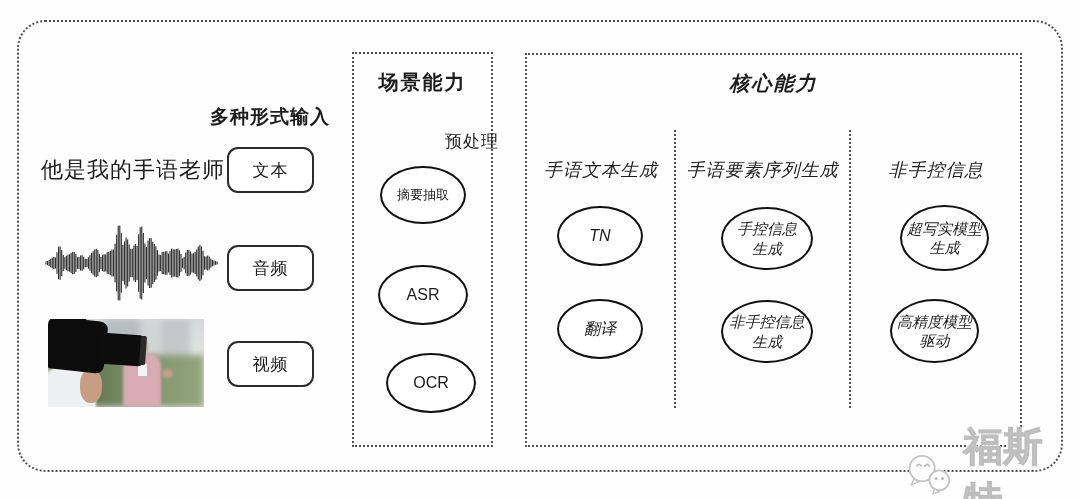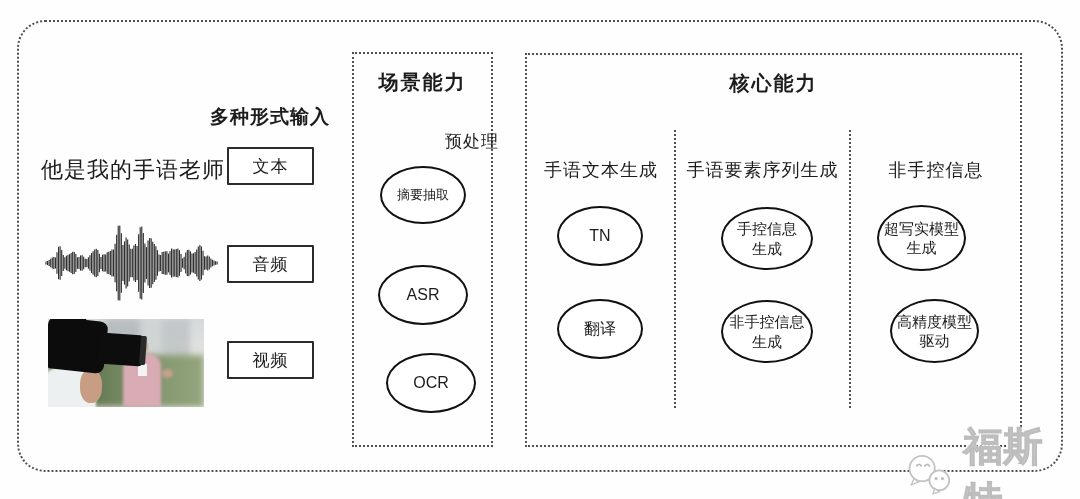--- a/index.html
+++ b/index.html
@@ -9,22 +9,22 @@
   }
   .outer-frame{
     position:absolute;left:17px;top:20px;width:1042px;height:448px;
     border:2px dotted #4f4f4f;border-radius:28px;
   }
   
   .input-title{position:absolute;left:203px;top:104px;width:134px;text-align:center;
     font-size:19px;font-weight:bold;letter-spacing:1px;}
   .sample-text{position:absolute;left:41px;top:155px;font-size:22px;letter-spacing:1px;white-space:nowrap;font-family:Liberation Serif, serif;}
   .waveform{position:absolute;left:42px;top:223px;}
-  .io-box{position:absolute;left:227px;width:87px;height:38px;border:2px solid #2b2b2b;
-    border-radius:1px;display:flex;align-items:center;justify-content:center;
+  .io-box{position:absolute;left:227px;width:87px;height:46px;border:2px solid #2b2b2b;
+    border-radius:11px;display:flex;align-items:center;justify-content:center;
     font-size:17px;background:#fff;box-sizing:border-box;letter-spacing:1px;}
   #box-text{top:147px}#box-audio{top:245px}#box-video{top:341px}
   
   .photo{position:absolute;left:48px;top:319px;width:156px;height:88px;overflow:hidden;
     background:linear-gradient(#d5d9da,#e6e8e3 58%);}
   .photo div{position:absolute;}
   .ph-buildings{left:56px;top:0;width:86px;height:44px;filter:blur(3px);opacity:.85;
     background:linear-gradient(90deg,#b3b8bb 0 42%,#cfd3d4 42% 68%,#bfc4c6 68%);}
   .ph-green{left:0;top:36px;width:156px;height:52px;filter:blur(3px);
     background:linear-gradient(90deg,#657a54 0 30%,#7b8f66 55%,#94a67e 100%);}
@@ -35,41 +35,41 @@
   .ph-mic{left:90px;top:45px;width:9px;height:12px;background:#f4f4f4;filter:blur(.6px);}
   .ph-shirt{left:-8px;top:45px;width:56px;height:52px;background:#edf0f1;border-radius:50% 45% 0 0;filter:blur(.8px);}
   .ph-arm{left:32px;top:50px;width:22px;height:34px;background:#c79e83;border-radius:45%;filter:blur(.6px);}
   .ph-cam-top{left:12px;top:-6px;width:26px;height:14px;background:#0c0c0c;border-radius:4px;transform:rotate(8deg);}
   .ph-cam-body{left:-2px;top:0;width:60px;height:52px;background:#0c0c0c;border-radius:8px;transform:rotate(6deg);}
   .ph-cam-lens{left:50px;top:15px;width:46px;height:31px;background:#0d0d0d;border-radius:5px;transform:rotate(4deg);}
   .ph-lens-ring{left:92px;top:17px;width:6px;height:29px;background:#2a2a2a;border-radius:2px;transform:rotate(4deg);}
   
   .panel{position:absolute;border:2px dotted #4f4f4f;box-sizing:border-box;}
   .scene-panel{left:352px;top:52px;width:141px;height:395px;}
-  .core-panel{left:525px;top:53px;width:497px;height:394px;}
+  .core-panel{left:525px;top:53px;width:497px;height:394px;font-style:italic;}
   .panel-title{position:absolute;left:0;top:15px;width:100%;text-align:center;
     font-size:20px;font-weight:bold;letter-spacing:2px;}
   .stage-label{position:absolute;left:8px;top:76px;width:100%;text-align:right;font-size:17px;letter-spacing:1px;}
   .ellipse{position:absolute;border:2.5px solid #111;border-radius:50%;background:#fff;
     display:flex;align-items:center;justify-content:center;text-align:center;
     font-size:16px;line-height:1.3;white-space:pre-line;box-sizing:border-box;}
   
   #el-summary{left:26px;top:112px;width:86px;height:58px;font-size:13px;}
   #el-asr{left:24px;top:211px;width:90px;height:60px;}
   #el-ocr{left:32px;top:299px;width:90px;height:60px;}
   
   .col-divider{position:absolute;top:75px;height:278px;width:0;border-left:2px dotted #4f4f4f;}
   #divider-1{left:147px}#divider-2{left:322px}
   .col-header{position:absolute;top:103px;font-size:18px;text-align:center;letter-spacing:1px;}
   #hdr-1{left:0;width:148px}#hdr-2{left:148px;width:175px}#hdr-3{left:323px;width:172px}
   #el-tn{left:30px;top:151px;width:86px;height:60px;}
   #el-translate{left:30px;top:244px;width:86px;height:60px;}
   #el-manual{left:194px;top:152px;width:92px;height:63px;font-size:15px;}
   #el-nonmanual{left:194px;top:245px;width:92px;height:63px;font-size:15px;}
-  #el-hyperreal{left:350px;top:150px;width:89px;height:66px;font-size:15px;}
+  #el-hyperreal{left:373px;top:150px;width:89px;height:66px;font-size:15px;}
   #el-highprec{left:363px;top:244px;width:89px;height:64px;font-size:15px;}
   
   .watermark{position:absolute;left:905px;top:420px;display:flex;align-items:center;gap:8px;z-index:5;}
   .wm-icon{width:52px;height:48px;}
   .wm-text{font-size:39px;font-weight:bold;color:#cecece;letter-spacing:1px;
     -webkit-text-stroke:1px #bdbdbd;text-shadow:1px 1px 0 #ffffff,-1px -1px 0 #f3f3f3;}
 </style>
 </head>
 <body>
 

